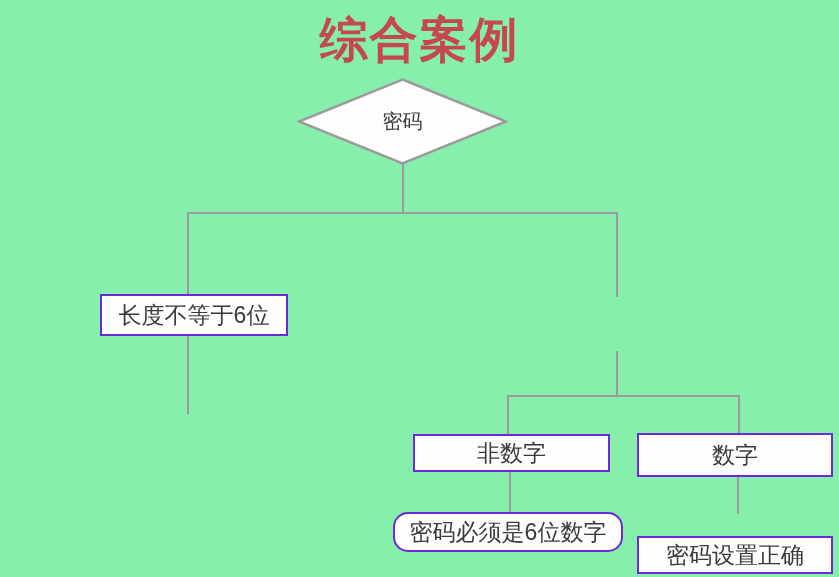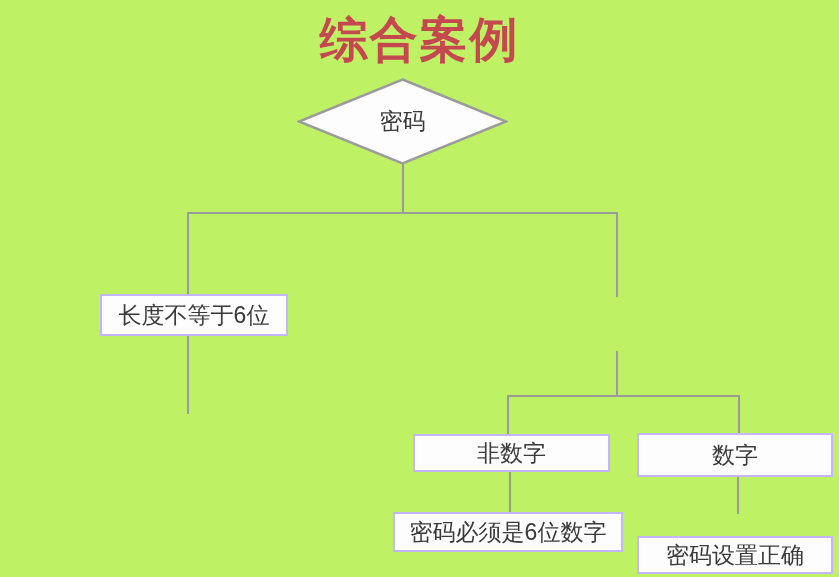--- a/index.html
+++ b/index.html
@@ -4,39 +4,39 @@
 <style>
   html, body {
     margin: 0;
     padding: 0;
     background: #ffffff;
   }
   #stage {
     position: relative;
     width: 839px;
     height: 577px;
-    background: #bef264;
+    background: #86efac;
     font-family: "Liberation Sans", "DejaVu Sans", sans-serif;
     overflow: hidden;
   }
   .page-title {
     position: absolute;
     left: 0;
     top: 8px;
     width: 839px;
     text-align: center;
     font-size: 48px;
     font-weight: bold;
     color: #c5474f;
     letter-spacing: 2px;
   }
   .node-box {
     position: absolute;
     box-sizing: border-box;
-    border: 2px solid #c4b5fd;
+    border: 2px solid #6d28d9;
     background: #fdfdfd;
     color: #3a3a3a;
     font-size: 23px;
     display: flex;
     align-items: center;
     justify-content: center;
     white-space: nowrap;
     z-index: 2;
   }
   .diamond-wrap {
@@ -49,21 +49,21 @@
   .diamond-label {
     position: absolute;
     left: 0;
     top: 0;
     width: 100%;
     height: 100%;
     display: flex;
     align-items: center;
     justify-content: center;
     color: #3a3a3a;
-    font-size: 23px;
+    font-size: 20px;
     white-space: nowrap;
     font-family: Liberation Mono, monospace;
   }
   .line {
     position: absolute;
     background: #9b9b9b;
     z-index: 1;
   }
   
   .v1 { left: 402px; top: 162px; width: 2px; height: 52px; }
@@ -77,21 +77,21 @@
   .v7 { left: 738px; top: 395px; width: 2px; height: 40px; }
   .v8 { left: 509px; top: 468px; width: 2px; height: 46px; }
   .v9 { left: 737px; top: 475px; width: 2px; height: 39px; }
   
   .diamond-password { left: 297px; top: 78px; width: 211px; height: 87px; }
   .diamond-type     { left: 544px; top: 294px; width: 179px; height: 61px; }
   .box-length   { left: 100px; top: 294px; width: 188px; height: 42px; }
   .box-prompt   { left: 67px;  top: 412px; width: 245px; height: 40px; }
   .box-nonnum   { left: 413px; top: 434px; width: 197px; height: 38px; }
   .box-num      { left: 637px; top: 433px; width: 196px; height: 44px; }
-  .box-mustbe   { left: 393px; top: 512px; width: 230px; height: 40px; }
+  .box-mustbe   { left: 393px; top: 512px; width: 230px; height: 40px; border-radius: 15px; }
   .box-correct  { left: 637px; top: 536px; width: 196px; height: 38px; }
 </style>
 </head>
 <body>
 
 <div id="stage">
 
   <div class="page-title">综合案例</div>
 
   <div class="line v1"></div>

